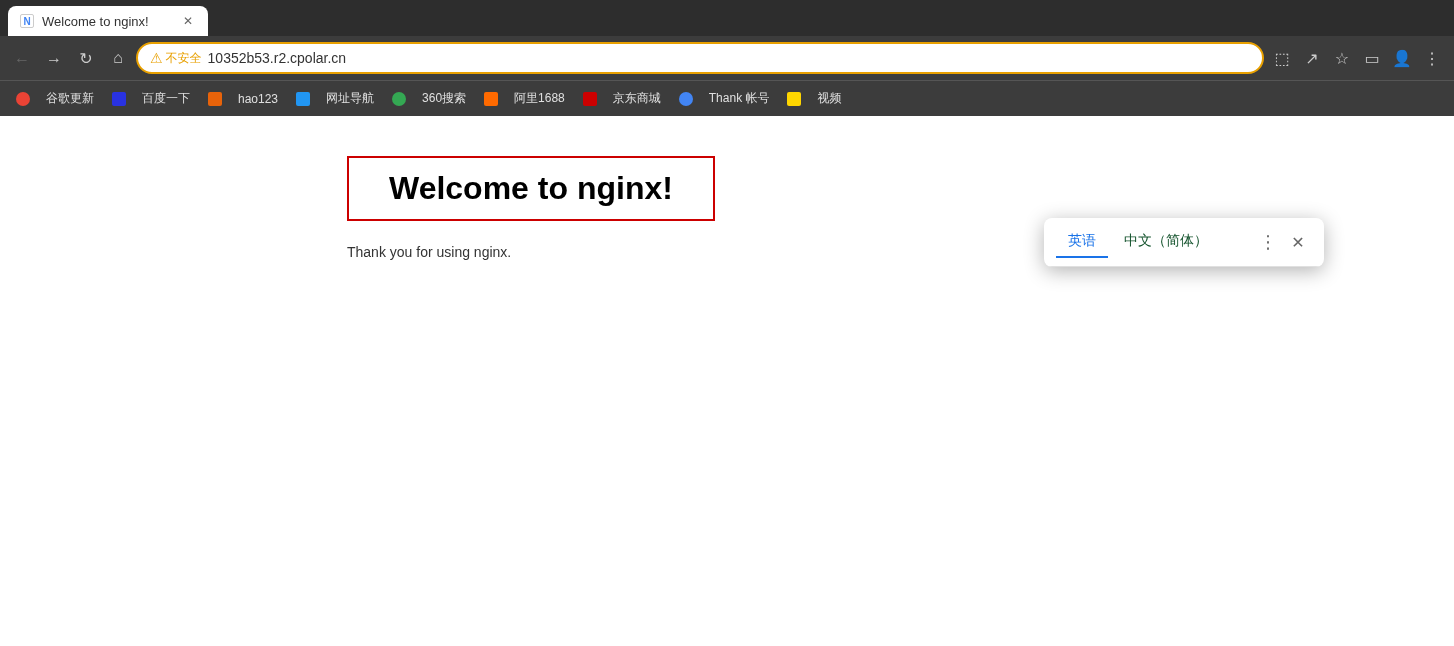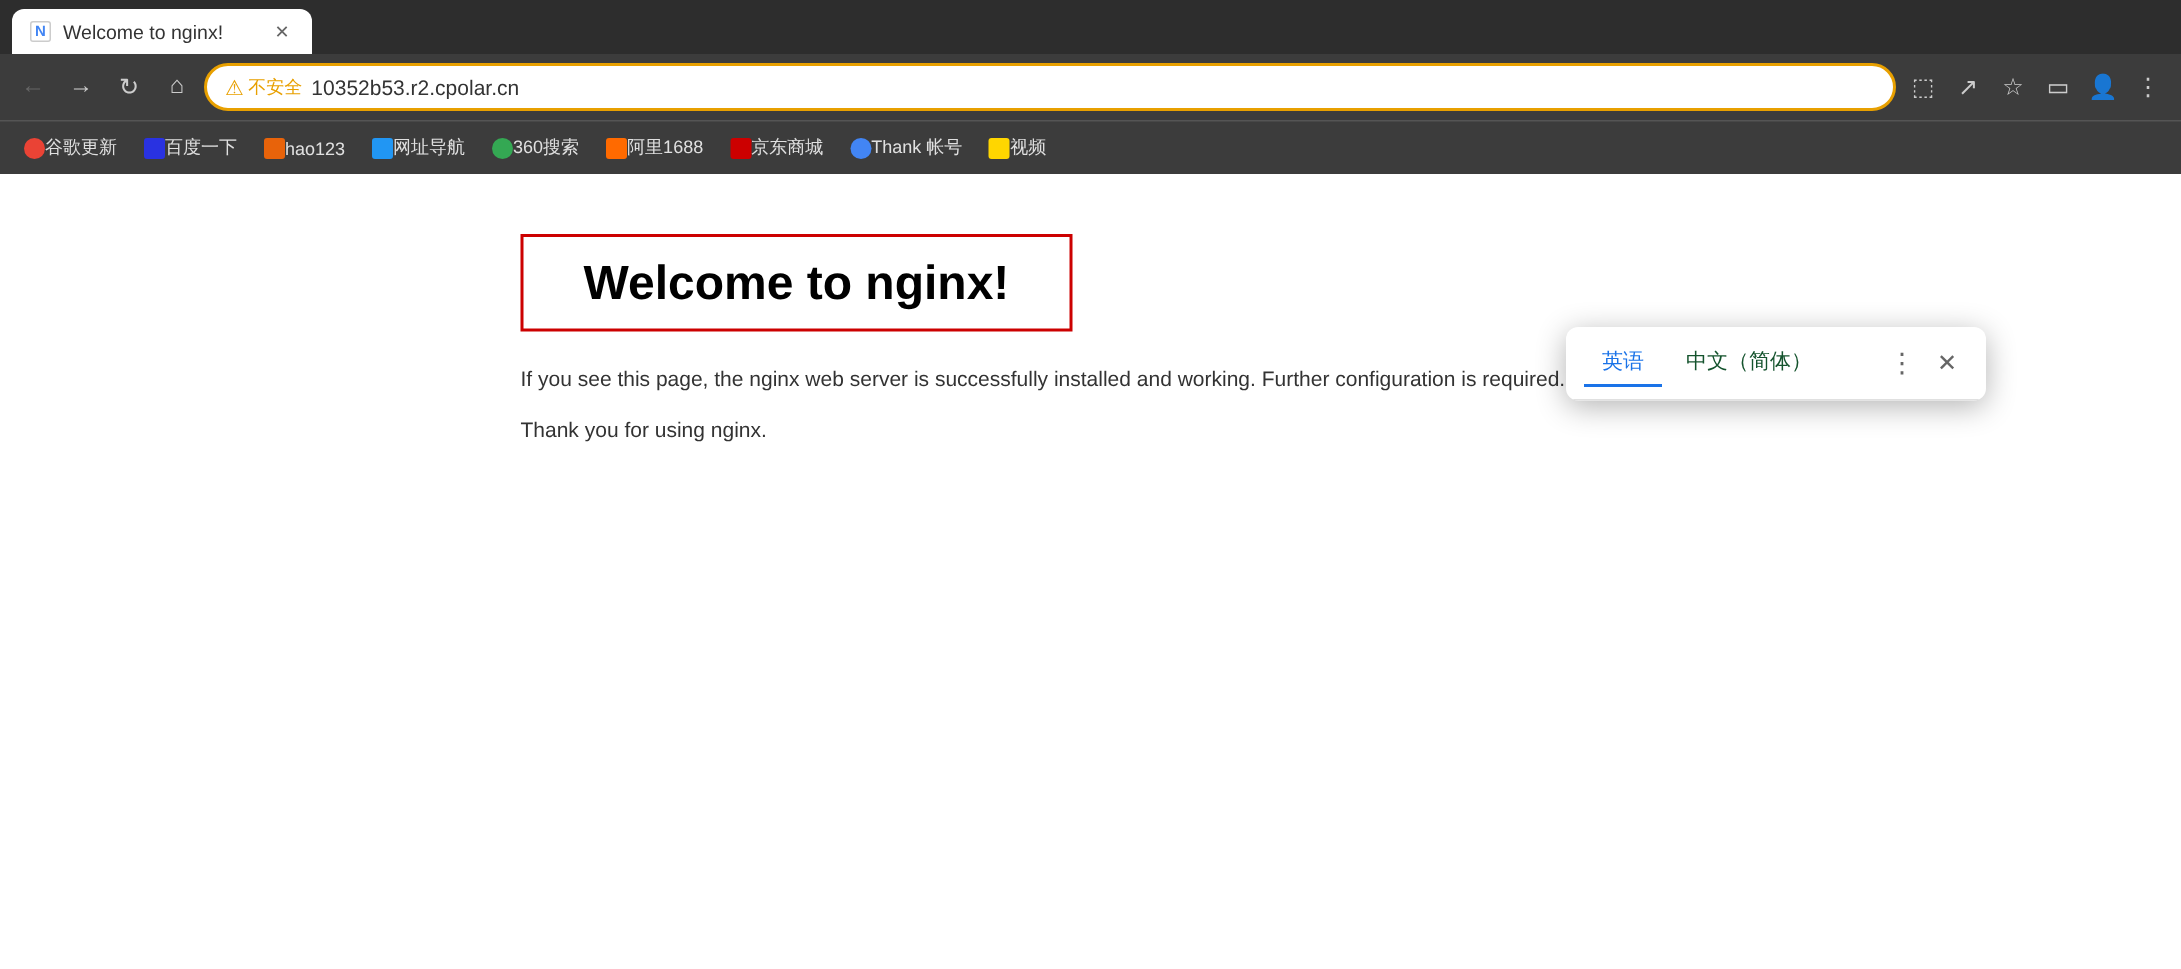--- a/index.html
+++ b/index.html
@@ -22,21 +22,21 @@
 
     .address-bar-container { flex: 1; display: flex; align-items: center; background: #fff; border-radius: 20px; height: 32px; padding: 0 12px; gap: 6px; border: 2px solid #e8a000; min-width: 0; }
     .security-warning { color: #e8a000; font-size: 12px; display: flex; align-items: center; gap: 3px; white-space: nowrap; flex-shrink: 0; }
     .address-url { font-size: 14px; color: #333; flex: 1; overflow: hidden; white-space: nowrap; }
 
     .toolbar-actions { display: flex; align-items: center; gap: 2px; }
     .toolbar-icon-btn { width: 28px; height: 28px; display: flex; align-items: center; justify-content: center; border-radius: 50%; cursor: pointer; color: #ccc; font-size: 16px; }
 
     
     .bookmarks-bar { background: #3c3c3c; height: 36px; display: flex; align-items: center; padding: 0 8px; gap: 2px; border-top: 1px solid #555; }
-    .bookmark-item { display: flex; align-items: center; gap: 0; padding: 4px 8px; border-radius: 4px; cursor: pointer; color: #e0e0e0; font-size: 12px; white-space: nowrap; }
+    .bookmark-item { display: flex; align-items: center; gap: 16px; padding: 4px 8px; border-radius: 4px; cursor: pointer; color: #e0e0e0; font-size: 12px; white-space: nowrap; }
     .bookmark-favicon { width: 14px; height: 14px; border-radius: 2px; flex-shrink: 0; }
 
     
     .page-content { background: #fff; width: 100%; height: calc(646px - 116px); overflow: auto; position: relative; }
     .nginx-content { max-width: 800px; margin: 0 auto; padding: 40px 20px; }
     .nginx-title-box { border: 2px solid #cc0000; display: inline-block; padding: 12px 40px; margin-bottom: 20px; }
     .nginx-title { font-size: 32px; font-weight: bold; color: #000; }
     .nginx-body { font-size: 14px; color: #333; line-height: 1.6; }
     .nginx-body p { margin-bottom: 12px; }
     .nginx-link { color: #0000cc; text-decoration: underline; }
@@ -157,21 +157,20 @@
     </div>
   </div>
 </div>
 
 <div class="page-content" style="position:relative;">
   <div class="nginx-content">
     <div class="nginx-title-box">
       <span class="nginx-title">Welcome to nginx!</span>
     </div>
     <div class="nginx-body">
-      <p>If you see this page, the nginx web server is successfully installed and working. Further configuration is required.</p>
       <p class="nginx-thanks">Thank you for using nginx.</p>
     </div>
   </div>
 
   <div class="translate-popup">
     <div class="translate-header">
       <div class="translate-tab active">英语</div>
       <div class="translate-tab translate-tab-chinese">中文（简体）</div>
       <div style="margin-left:auto; display:flex; align-items:center; gap:2px;">
         <div class="translate-more-btn">

